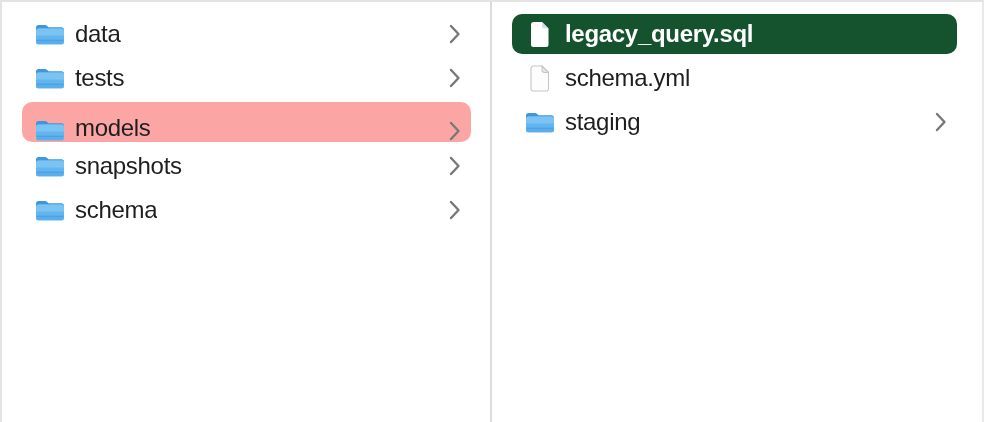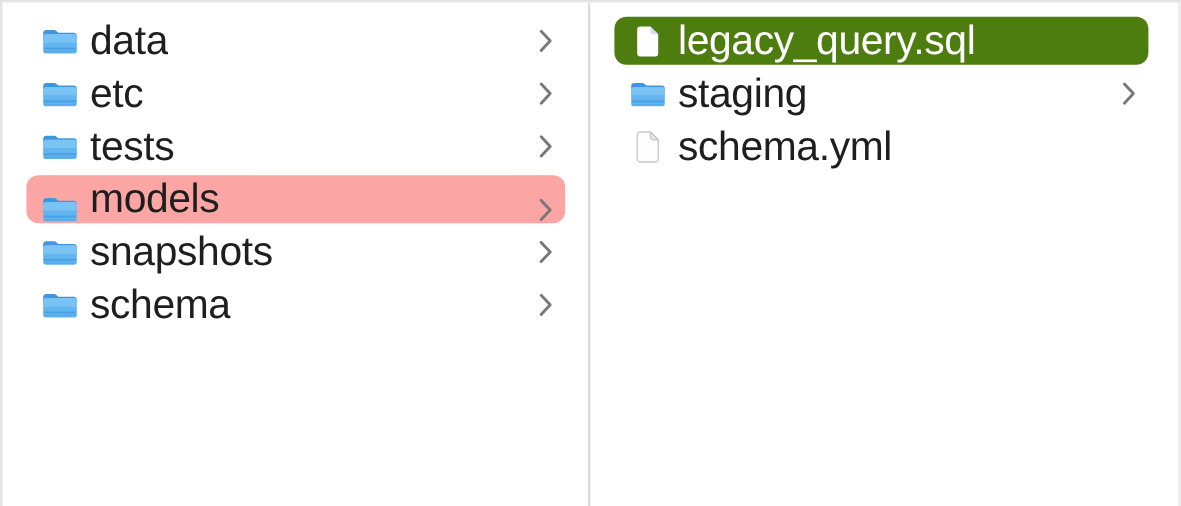--- a/index.html
+++ b/index.html
@@ -37,31 +37,31 @@
     height: 40px;
     margin: 0 19px 4px 20px;
     border-radius: 10px;
     display: flex;
     align-items: center;
     padding: 0 10px 0 12px;
     box-sizing: border-box;
   }
   .column-right .row { margin-right: 25px; }
   .row.sel-gray { background: #fca5a5; align-items: flex-end; }
-  .row.sel-blue { background: #4d7c0f; }
+  .row.sel-blue { background: #14532d; font-weight: bold; }
   .icon-slot {
     width: 32px;
     flex: none;
     display: flex;
     justify-content: center;
     align-items: center;
     margin-right: 9px;
   }
   .label {
-    font-size: 34px;
+    font-size: 24px;
     letter-spacing: -0.3px;
     color: #1e1e1e;
     white-space: nowrap;
     overflow: hidden;
   }
   .sel-blue .label { color: #ffffff; }
   .chevron {
     margin-left: auto;
     flex: none;
     display: flex;
@@ -106,33 +106,20 @@
         </span>
       <span class="label">data</span>
       <span class="chevron">
           <svg width="13" height="22" viewBox="0 0 13 22">
             <use href="#tpl-chevron"></use>
           </svg>
         </span>
     </div>
 
 
-    <div class="row">
-      <span class="icon-slot">
-          <svg width="30" height="23" viewBox="0 0 30 23">
-            <use href="#tpl-folder"></use>
-          </svg>
-        </span>
-      <span class="label">etc</span>
-      <span class="chevron">
-          <svg width="13" height="22" viewBox="0 0 13 22">
-            <use href="#tpl-chevron"></use>
-          </svg>
-        </span>
-    </div>
 
 
     <div class="row">
       <span class="icon-slot">
           <svg width="30" height="23" viewBox="0 0 30 23">
             <use href="#tpl-folder"></use>
           </svg>
         </span>
       <span class="label">tests</span>
       <span class="chevron">
@@ -195,36 +182,36 @@
       <span class="icon-slot">
           <svg width="22" height="27" viewBox="0 0 22 27">
             <use href="#tpl-doc-sel"></use>
           </svg>
         </span>
       <span class="label">legacy_query.sql</span>
     </div>
 
     <div class="row">
       <span class="icon-slot">
-          <svg width="30" height="23" viewBox="0 0 30 23">
-            <use href="#tpl-folder"></use>
-          </svg>
-        </span>
-      <span class="label">staging</span>
-      <span class="chevron">
-          <svg width="13" height="22" viewBox="0 0 13 22">
-            <use href="#tpl-chevron"></use>
-          </svg>
-        </span>
-    </div>
-
-    <div class="row">
-      <span class="icon-slot">
           <svg width="22" height="27" viewBox="0 0 22 27">
             <use href="#tpl-doc"></use>
           </svg>
         </span>
       <span class="label">schema.yml</span>
     </div>
 
+    <div class="row">
+      <span class="icon-slot">
+          <svg width="30" height="23" viewBox="0 0 30 23">
+            <use href="#tpl-folder"></use>
+          </svg>
+        </span>
+      <span class="label">staging</span>
+      <span class="chevron">
+          <svg width="13" height="22" viewBox="0 0 13 22">
+            <use href="#tpl-chevron"></use>
+          </svg>
+        </span>
+    </div>
+
   </div>
 
 </div>
 
 </body></html>

